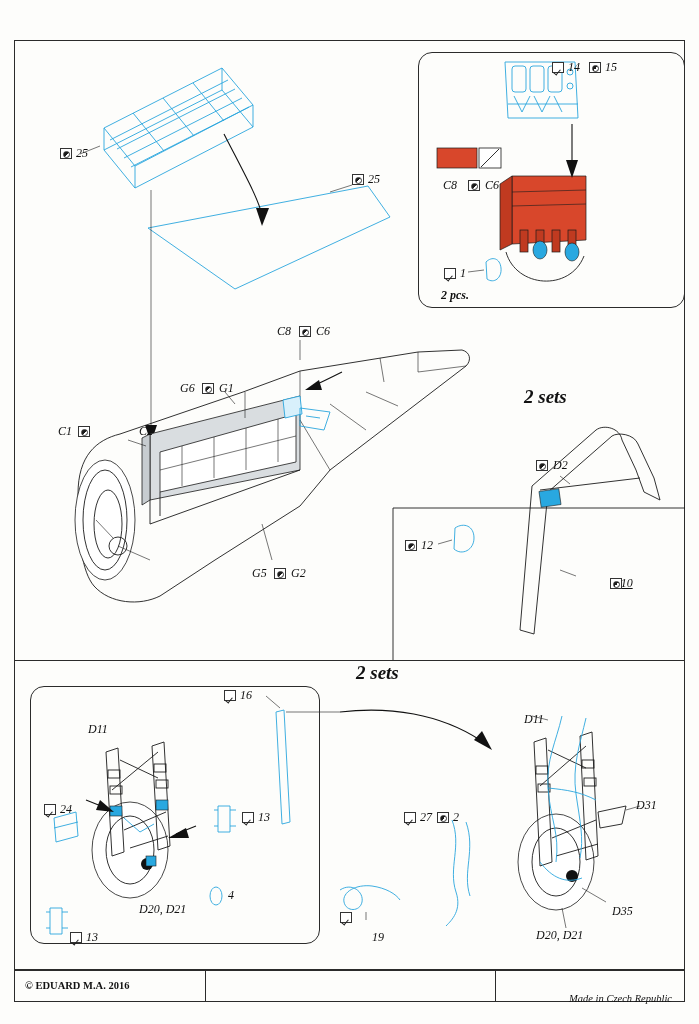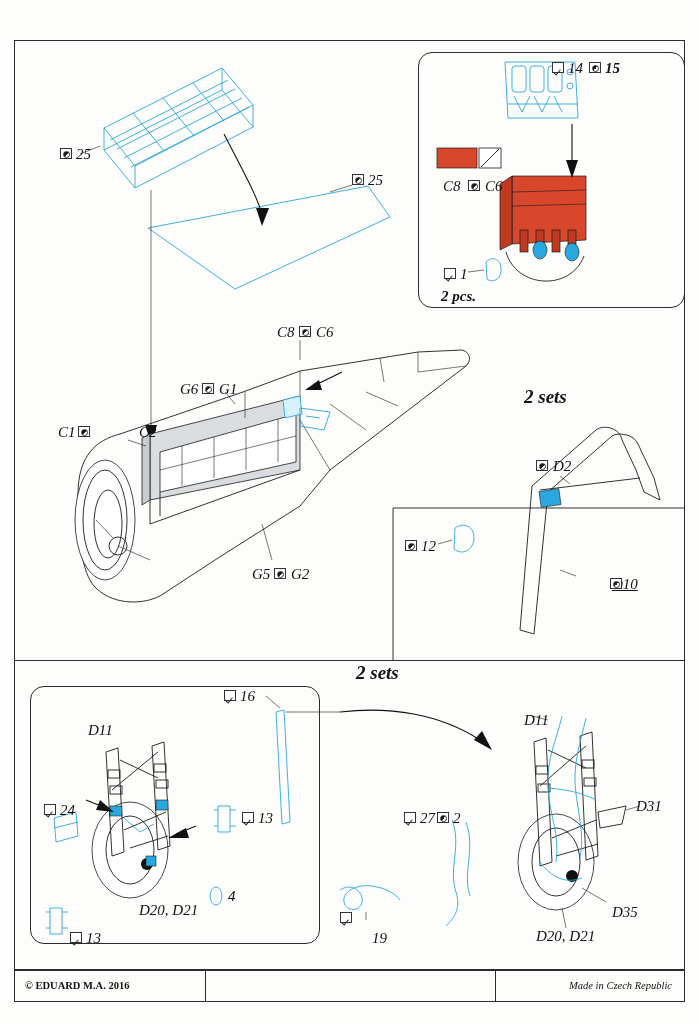--- a/index.html
+++ b/index.html
@@ -58,30 +58,30 @@
     top: 970px;
     width: 671px;
     height: 32px;
     border: 1px solid #2b2b2b;
     box-sizing: border-box;
     font-size: 11px;
     font-family: "Liberation Serif", serif;
   }
   .footer .f-left { position: absolute; left: 10px; top: 9px; font-weight: bold; font-size: 10.5px;}
   .footer .f-mid  { position: absolute; left: 0; right: 0; top: 10px; text-align: center; font-style: italic; font-size: 10.5px;}
-  .footer .f-right{ position: absolute; right: 12px; top: 9px; font-style: italic; font-size: 10.5px;}
+  .footer .f-right{ position: absolute; right: 12px; top: 22px; font-style: italic; font-size: 10.5px;}
   .footer .fsep1 { position:absolute; left: 190px; top:0; bottom:0; border-left:1px solid #2b2b2b;}
   .footer .fsep2 { position:absolute; left: 480px; top:0; bottom:0; border-left:1px solid #2b2b2b;}
 
   
   .lbl {
     position: absolute;
     font-family: "Liberation Serif", serif;
     font-style: italic;
-    font-size: 15px;
+    font-size: 12px;
     white-space: nowrap;
     color: #111;
   }
   .lbl.bold { font-weight: bold; text-align: center; }
   .lbl.big { font-size: 19px; font-weight: bold; font-style: italic; }
 
   
   .chip {
     position: absolute;
     width: 12px;
@@ -389,21 +389,21 @@
 
   <div class="chip ds" style="left:60px; top:148px;"></div>
   <div class="lbl" style="left:76px; top:146px;">25</div>
 
   <div class="chip ds" style="left:352px; top:174px;"></div>
   <div class="lbl" style="left:368px; top:172px;">25</div>
 
   <div class="chip check" style="left:552px; top:62px;"></div>
   <div class="lbl" style="left:568px; top:60px;">14</div>
   <div class="chip ds" style="left:589px; top:62px;"></div>
-  <div class="lbl" style="left:605px; top:60px;font-weight:bold;">15</div>
+  <div class="lbl" style="left:605px; top:60px;">15</div>
 
   <div class="lbl" style="left:443px; top:178px;">C8</div>
   <div class="chip ds" style="left:468px; top:180px;"></div>
   <div class="lbl" style="left:485px; top:178px;">C6</div>
 
   <div class="chip check" style="left:444px; top:268px;"></div>
   <div class="lbl" style="left:460px; top:266px;">1</div>
   <div class="lbl bold" style="left:441px; top:288px;">2 pcs.</div>
 
   <div class="lbl" style="left:277px; top:324px;">C8</div>

